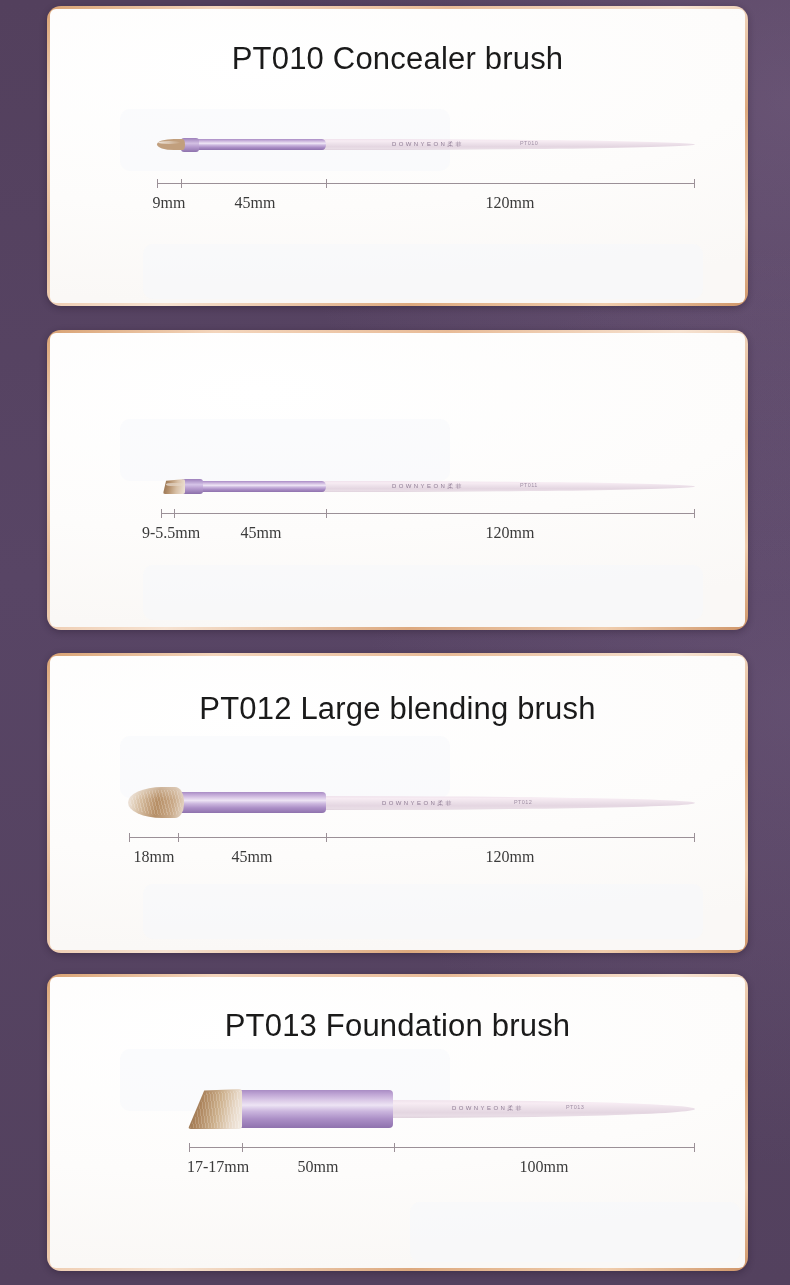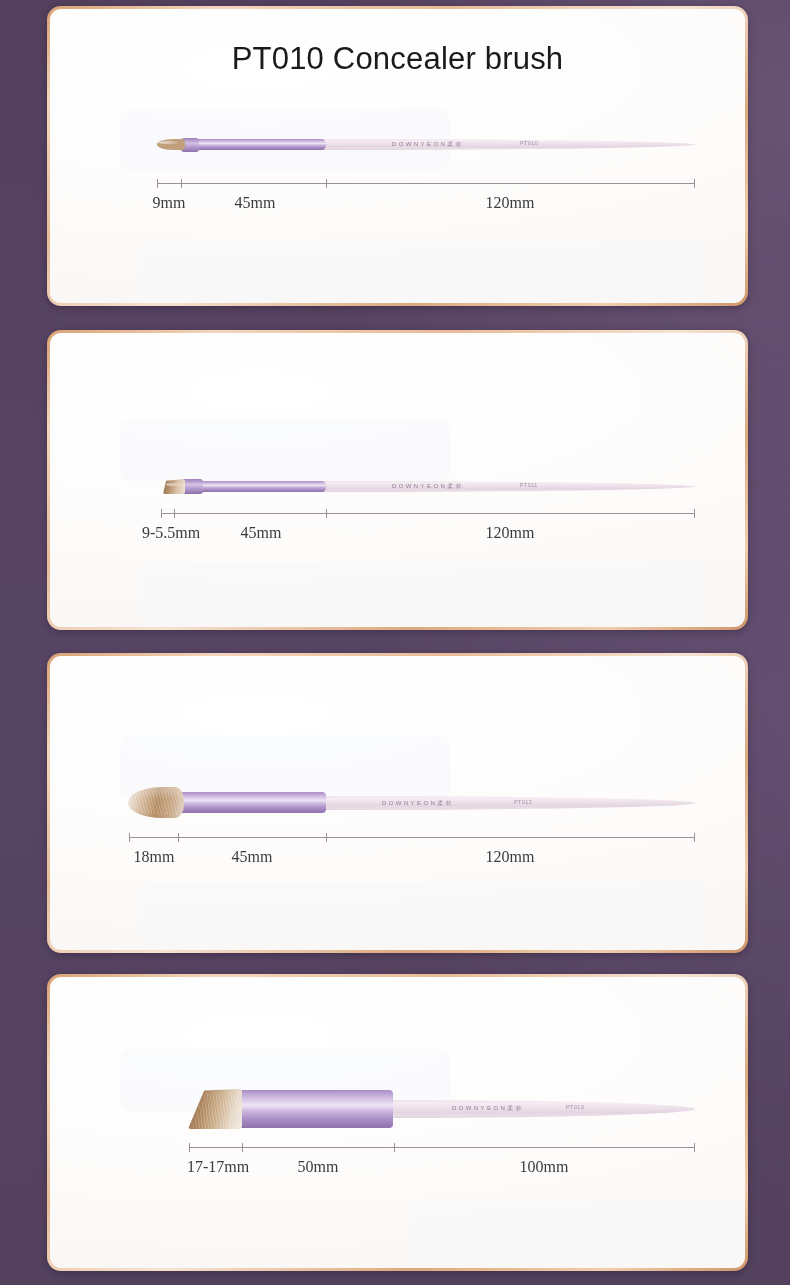--- a/index.html
+++ b/index.html
@@ -25,21 +25,21 @@
     position:absolute;
     left:47px; width:701px;
     border-radius:14px;
     padding:3px;
     background:linear-gradient(150deg,#d9a273 0%,#f3d5bc 14%,#e8bb97 33%,#f6e2d1 52%,#dda97e 72%,#f0cdad 88%,#cf9568 100%);
     box-shadow:0 2px 7px rgba(26,15,33,0.33);
   }
   .card-inner {
     position:relative;
     width:100%; height:100%;
-    border-radius:11px;
+    border-radius:6px;
     background:
       radial-gradient(120% 80% at 30% 20%, #ffffff 0%, #fdfcfb 60%, #faf8f6 100%);
     overflow:hidden;
   }
   
   .ghost {
     position:absolute; border-radius:10px;
     background:rgba(246,247,252,0.55);
     pointer-events:none;
   }
@@ -204,20 +204,21 @@
         <div class="dim" style="left:309px; top:11px; width:80px;">120mm</div>
       </div>
     </div>
   </div>
 
   <div class="card" style="top:653px; height:300px;">
     <div class="card-inner">
       <div class="ghost" style="left:70px; top:80px; width:330px; height:62px;"></div>
       <div class="ghost" style="left:93px; top:228px; width:560px; height:55px;"></div>
 
+      <div class="title" style="top:35px;">PT012 Large blending brush</div>
 
       <div class="brush" style="left:0; top:0; width:100%; height:100%;">
 
         <div class="handle tip" style="left:272px; top:140px; width:373px; height:14px;"></div>
         <div class="brandtxt" style="left:332px; top:143px; font-size:6px;">DOWNYEON柔菲</div>
         <div class="codetxt" style="left:464px; top:143px; font-size:5.5px;">PT012</div>
 
         <div class="ferrule" style="left:128px; top:136px; width:148px; height:21px; border-radius:4px;"></div>
 
         <div class="bristles" style="left:78px; top:131px; width:56px; height:31px;
@@ -246,20 +247,21 @@
         <div class="dim" style="left:341px; top:11px; width:80px;">120mm</div>
       </div>
     </div>
   </div>
 
   <div class="card" style="top:974px; height:297px;">
     <div class="card-inner">
       <div class="ghost" style="left:70px; top:72px; width:330px; height:62px;"></div>
       <div class="ghost" style="left:360px; top:225px; width:330px; height:60px;"></div>
 
+      <div class="title" style="top:31px;">PT013 Foundation brush</div>
 
       <div class="brush" style="left:0; top:0; width:100%; height:100%;">
 
         <div class="handle tip" style="left:336px; top:123px; width:309px; height:18px;"></div>
         <div class="brandtxt" style="left:402px; top:127px; font-size:6px;">DOWNYEON柔菲</div>
         <div class="codetxt" style="left:516px; top:127px; font-size:5.5px;">PT013</div>
 
         <div class="ferrule" style="left:187px; top:113px; width:156px; height:38px; border-radius:4px;"></div>
 
         <div class="bristles" style="left:138px; top:112px; width:54px; height:40px;

